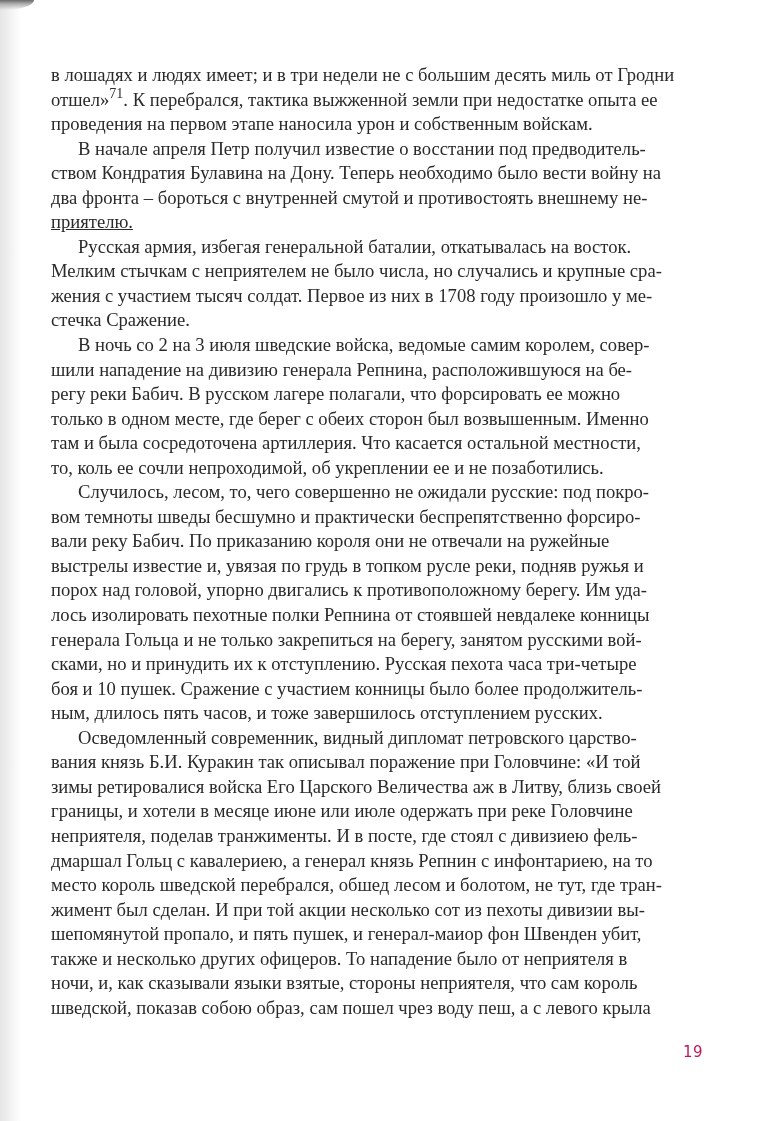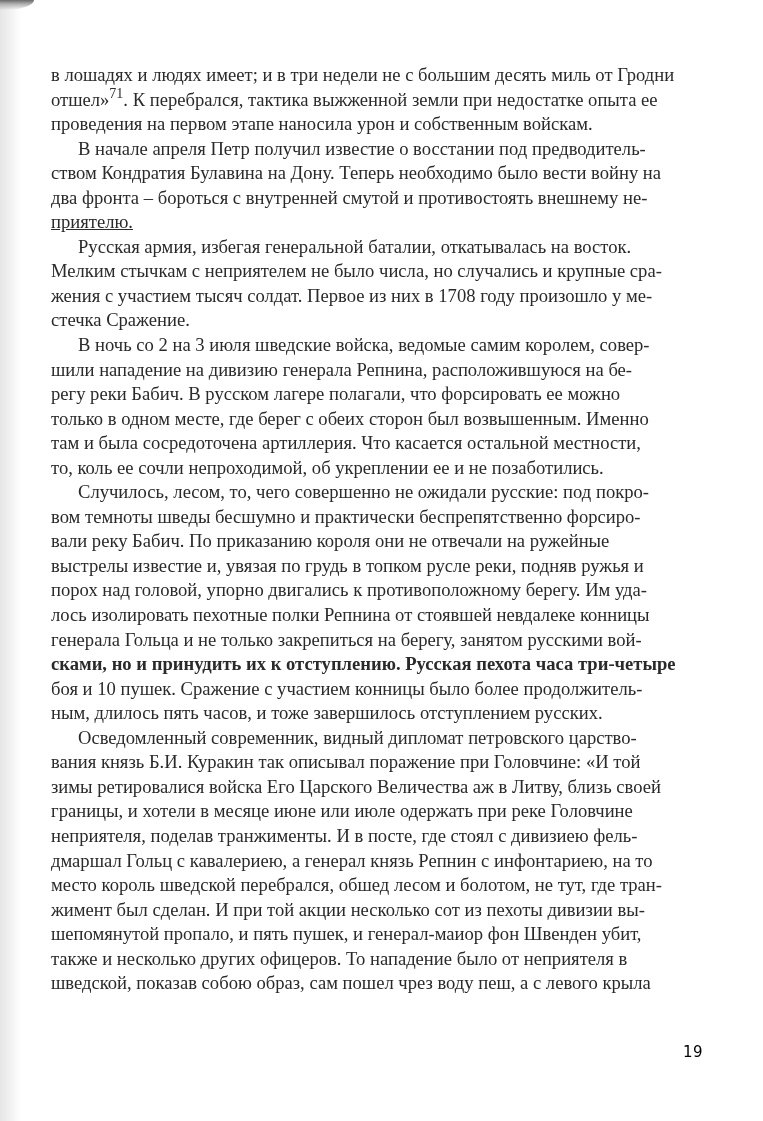--- a/index.html
+++ b/index.html
@@ -25,21 +25,21 @@
   .line {
     display: block; white-space: nowrap;
     text-align: justify; text-align-last: justify;
     height: 24.55px; overflow: visible;
   }
   .line.indent { padding-left: 27px; }
   .line.last { text-align-last: left; }
   sup.fn { font-size: 14px; vertical-align: 8px; line-height: 0; }
   .page-number {
     position: absolute; left: 683px; top: 1043px;
-    font-family: "DejaVu Sans", sans-serif; font-size: 15px; color: #000000;
+    font-family: "DejaVu Sans", sans-serif; font-size: 15px; color: #be185d;
     letter-spacing: 0.5px;
   }
 </style>
 </head>
 <body>
 
 <div class="gutter-shadow"></div>
 <div class="corner-smudge"></div>
 
 <div class="text-block">
@@ -74,33 +74,34 @@
   </div>
 
   <div>
     <span class="line indent" style="white-space: nowrap; word-spacing: 0px; text-align-last: left;">Случилось, лесом, то, чего совершенно не ожидали русские: под покро-</span>
     <span class="line" style="white-space: nowrap; word-spacing: 0px; text-align-last: left;">вом темноты шведы бесшумно и практически беспрепятственно форсиро-</span>
     <span class="line" style="white-space: nowrap; word-spacing: 0px; text-align-last: left;">вали реку Бабич. По приказанию короля они не отвечали на ружейные</span>
     <span class="line" style="white-space: nowrap; word-spacing: 0px; text-align-last: left;">выстрелы известие и, увязая по грудь в топком русле реки, подняв ружья и</span>
     <span class="line" style="white-space: nowrap; word-spacing: 0px; text-align-last: left;">порох над головой, упорно двигались к противоположному берегу. Им уда-</span>
     <span class="line" style="white-space: nowrap; word-spacing: 0px; text-align-last: left;">лось изолировать пехотные полки Репнина от стоявшей невдалеке конницы</span>
     <span class="line" style="white-space: nowrap; word-spacing: 0px; text-align-last: left;">генерала Гольца и не только закрепиться на берегу, занятом русскими вой-</span>
-    <span class="line" style="white-space: nowrap; word-spacing: 0px; text-align-last: left; font-weight: bold;">сками, но и принудить их к отступлению. Русская пехота часа три-четыре</span>
+    <span class="line" style="white-space: nowrap; word-spacing: 0px; text-align-last: left;">сками, но и принудить их к отступлению. Русская пехота часа три-четыре</span>
     <span class="line" style="white-space: nowrap; word-spacing: 0px; text-align-last: left;">боя и 10 пушек. Сражение с участием конницы было более продолжитель-</span>
     <span class="line last" style="white-space: nowrap;">ным, длилось пять часов, и тоже завершилось отступлением русских.</span>
   </div>
 
   <div>
     <span class="line indent" style="white-space: nowrap; word-spacing: 0px; text-align-last: left;">Осведомленный современник, видный дипломат петровского царство-</span>
     <span class="line" style="white-space: nowrap; word-spacing: 0px; text-align-last: left;">вания князь Б.И. Куракин так описывал поражение при Головчине: «И той</span>
     <span class="line" style="white-space: nowrap; word-spacing: 0px; text-align-last: left;">зимы ретировалися войска Его Царского Величества аж в Литву, близь своей</span>
     <span class="line" style="white-space: nowrap; word-spacing: 0px; text-align-last: left;">границы, и хотели в месяце июне или июле одержать при реке Головчине</span>
     <span class="line" style="white-space: nowrap; word-spacing: 0px; text-align-last: left;">неприятеля, поделав транжименты. И в посте, где стоял с дивизиею фель-</span>
     <span class="line" style="white-space: nowrap; word-spacing: 0px; text-align-last: left;">дмаршал Гольц с кавалериею, а генерал князь Репнин с инфонтариею, на то</span>
     <span class="line" style="white-space: nowrap; word-spacing: 0px; text-align-last: left;">место король шведской перебрался, обшед лесом и болотом, не тут, где тран-</span>
     <span class="line" style="white-space: nowrap; word-spacing: 0px; text-align-last: left;">жимент был сделан. И при той акции несколько сот из пехоты дивизии вы-</span>
     <span class="line" style="white-space: nowrap; word-spacing: 0px; text-align-last: left;">шепомянутой пропало, и пять пушек, и генерал-маиор фон Швенден убит,</span>
     <span class="line" style="white-space: nowrap; word-spacing: 0px; text-align-last: left;">также и несколько других офицеров. То нападение было от неприятеля в</span>
+    <span class="line" style="white-space: nowrap; word-spacing: 0px; text-align-last: left;">ночи, и, как сказывали языки взятые, стороны неприятеля, что сам король</span>
     <span class="line" style="white-space: nowrap; word-spacing: 0px; text-align-last: left;">шведской, показав собою образ, сам пошел чрез воду пеш, а с левого крыла</span>
   </div>
 </div>
 
 <div class="page-number">19</div>
 
 </body></html>

